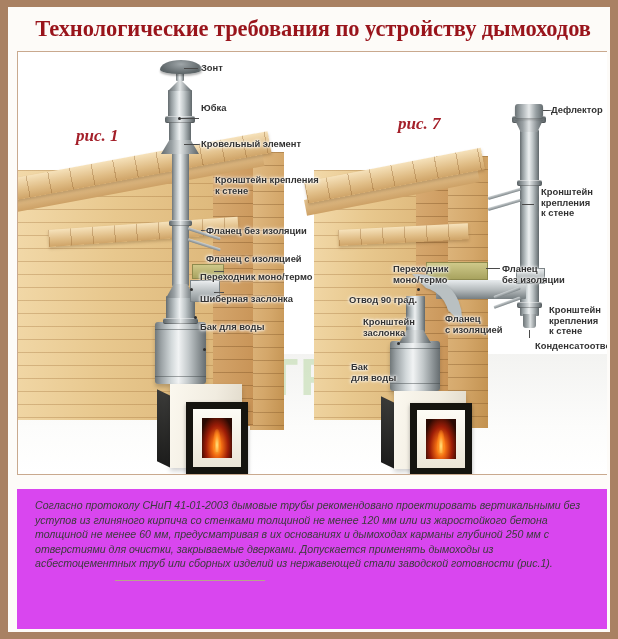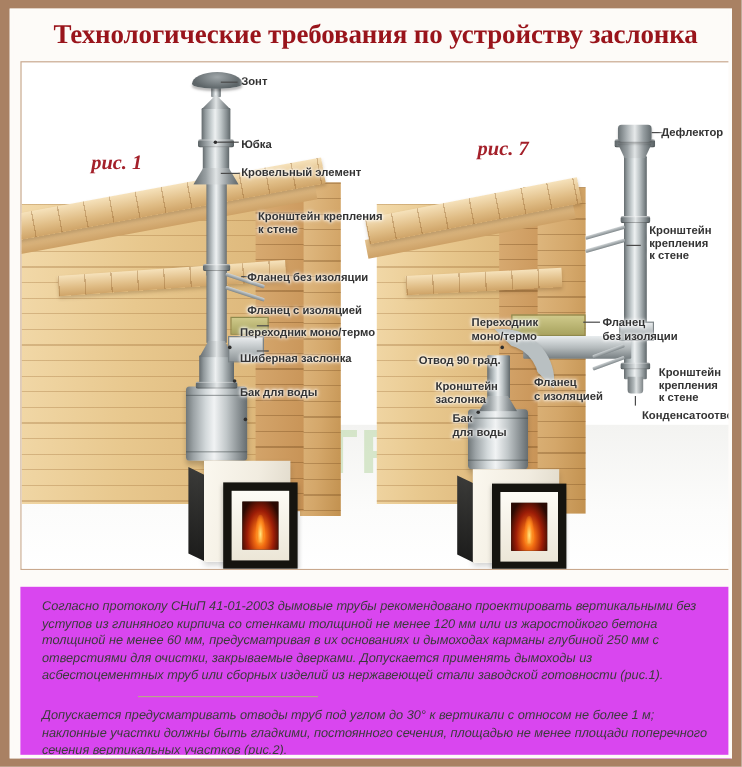--- a/index.html
+++ b/index.html
@@ -251,21 +251,21 @@
     width:150px;height:1px;background:#b9a48c;
     margin:9px auto 8px 80px;
   }
 </style>
 </head>
 <body>
 
 <div class="page">
 
   <div class="title-bar">
-    <div class="title">Технологические требования по устройству заслонка</div>
+    <div class="title">Технологические требования по устройству дымоходов</div>
   </div>
 
   <div class="stage">
 
     <div class="floor"></div>
     <div class="watermark">СТРОЙ</div>
 
     <div class="wood" style="left:0px;top:118px;width:232px;height:250px;"></div>
     <div class="wood shade" style="left:232px;top:100px;width:34px;height:278px;"></div>
     <div class="wood corner" style="left:195px;top:112px;width:40px;height:262px;"></div>
@@ -316,21 +316,21 @@
     <div class="leader" style="left:163px;top:66px;width:18px;"></div>
     <div class="leader" style="left:166px;top:92px;width:16px;"></div>
     <div class="leader" style="left:183px;top:178px;width:12px;"></div>
     <div class="leader" style="left:196px;top:219px;width:10px;"></div>
     <div class="leader" style="left:196px;top:240px;width:10px;"></div>
     <div class="dot" style="left:172px;top:236px;"></div>
     <div class="dot" style="left:176px;top:264px;"></div>
     <div class="dot" style="left:185px;top:296px;"></div>
 
     <div class="lbl" style="left:183px;top:11px;">Зонт</div>
-    <div class="lbl" style="left:183px;top:63px;">Юбка</div>
+    <div class="lbl" style="left:183px;top:51px;">Юбка</div>
     <div class="lbl" style="left:183px;top:87px;">Кровельный элемент</div>
     <div class="lbl" style="left:197px;top:123px;">Кронштейн крепления
 к стене</div>
     <div class="lbl" style="left:188px;top:174px;">Фланец без изоляции</div>
     <div class="lbl" style="left:188px;top:202px;">Фланец с изоляцией</div>
     <div class="lbl" style="left:182px;top:220px;">Переходник моно/термо</div>
     <div class="lbl" style="left:182px;top:242px;">Шиберная заслонка</div>
     <div class="lbl" style="left:182px;top:270px;">Бак для воды</div>
 
     <div class="wood" style="left:296px;top:118px;width:122px;height:250px;"></div>
@@ -394,28 +394,27 @@
 к стене</div>
     <div class="lbl" style="left:375px;top:212px;">Переходник
 моно/термо</div>
     <div class="lbl" style="left:331px;top:243px;">Отвод 90 град.</div>
     <div class="lbl" style="left:484px;top:212px;">Фланец
 без изоляции</div>
     <div class="lbl" style="left:427px;top:262px;">Фланец
 с изоляцией</div>
     <div class="lbl" style="left:345px;top:265px;">Кронштейн
 заслонка</div>
-    <div class="lbl" style="left:333px;top:292px;margin-left:26px;">Бак
+    <div class="lbl" style="left:333px;top:310px;">Бак
 для воды</div>
     <div class="lbl" style="left:531px;top:253px;">Кронштейн
 крепления
 к стене</div>
     <div class="lbl" style="left:517px;top:289px;">Конденсатоотвод</div>
 
   </div>
 
   <div class="notes">
     <p class="note-p">Согласно протоколу СНиП 41-01-2003 дымовые трубы рекомендовано проектировать вертикальными без уступов из глиняного кирпича со стенками толщиной не менее 120 мм или из жаростойкого бетона толщиной не менее 60 мм, предусматривая в их основаниях и дымоходах карманы глубиной 250 мм с отверстиями для очистки, закрываемые дверками. Допускается применять дымоходы из асбестоцементных труб или сборных изделий из нержавеющей стали заводской готовности (рис.1).</p>
     <div class="note-div"></div>
-    <p class="note-p">Допускается предусматривать отводы труб под углом до 30° к вертикали с относом не более 1 м; наклонные участки должны быть гладкими, постоянного сечения, площадью не менее площади поперечного сечения вертикальных участков (рис.2).</p>
   </div>
 
 </div>
 
 </body></html>

